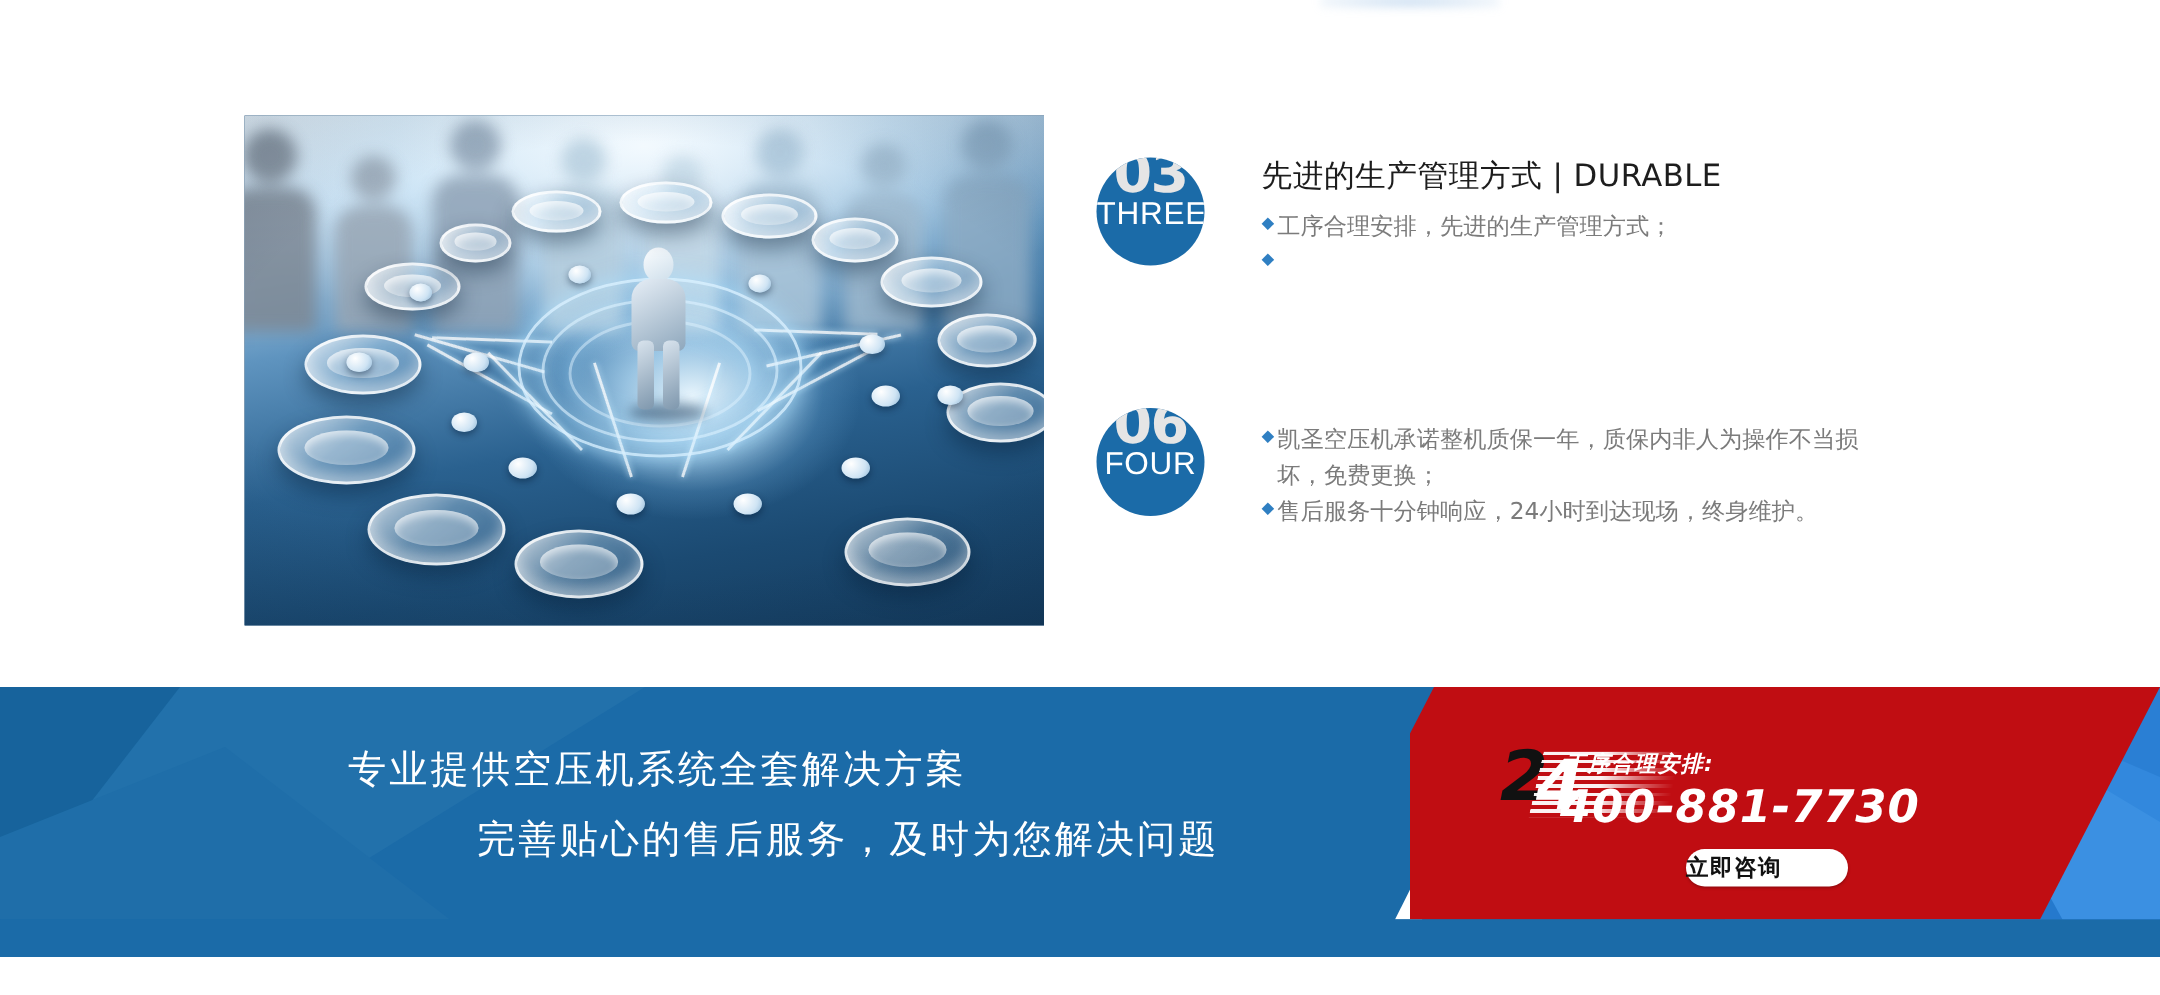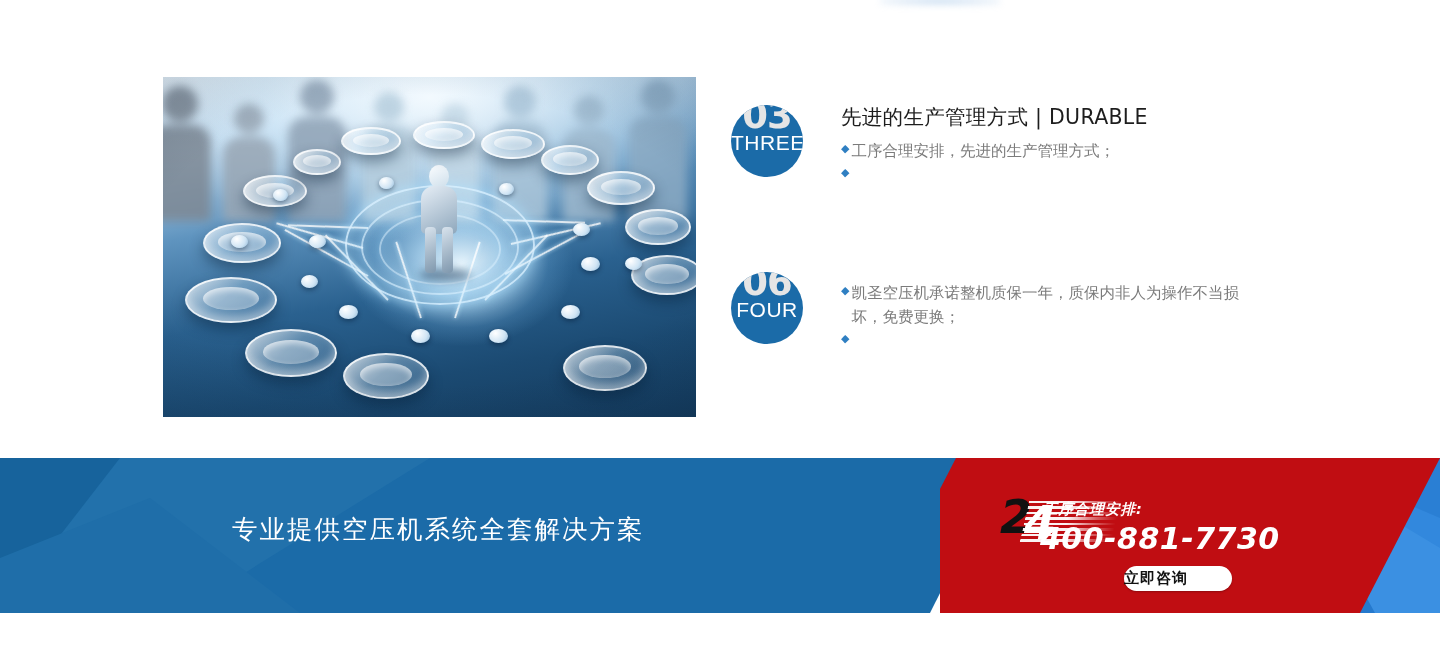--- a/index.html
+++ b/index.html
@@ -66,21 +66,21 @@
   .ftext { margin-left:38px; }
   .ftitle { font-size:20.5px; color:#1d1d1d; font-weight:400; letter-spacing:.3px;
             font-family:"DejaVu Sans",sans-serif; line-height:1.2; }
   .flist { margin-top:9px; }
   .fline { font-size:15.5px; color:#7b7b7b; line-height:1.55; display:flex;
            font-family:"DejaVu Sans",sans-serif; }
   .dia { color:#2f7fc2; font-size:11px; line-height:1.9; margin-right:2px; flex:0 0 auto; }
   .fline .txt { max-width:400px; }
 
   
-  .banner { position:absolute; left:0; top:458px; width:1440px; height:155px;
+  .banner { position:absolute; left:0; top:458px; width:1440px; height:180px;
             background:#1b6ba8; overflow:hidden; }
   .facet { position:absolute; }
   .bannertext { position:absolute; left:0; top:0; width:940px; height:155px;
                 display:flex; flex-direction:column; justify-content:center; }
   .bline { color:#fff; font-size:25.5px; letter-spacing:2px; font-family:"DejaVu Sans",sans-serif; }
   .bline1 { margin-left:232px; margin-bottom:12px; }
   .bline2 { margin-left:318px; }
 
   .redwedge { position:absolute; left:940px; top:0; width:500px; height:155px; }
   .num24 { position:absolute; left:1000px; top:496px; width:110px; height:54px; }
@@ -230,36 +230,38 @@
       <div class="word">FOUR</div>
     </div>
     <div class="ftext">
       <div class="flist">
         <div class="fline">
           <span class="dia">◆</span>
           <span class="txt">凯圣空压机承诺整机质保一年，质保内非人为操作不当损坏，免费更换；</span>
         </div>
         <div class="fline">
           <span class="dia">◆</span>
+          <span class="txt">售后服务十分钟响应，24小时到达现场，终身维护。</span>
         </div>
       </div>
     </div>
   </div>
 
   <div class="banner">
 
     <div class="facet" style="left:0;top:0;width:400px;height:155px;background:#17639c;
                 clip-path:polygon(0 0, 230px 0, 0 155px);"></div>
     <div class="facet" style="left:0;top:0;width:430px;height:155px;background:#2271ab;
                 clip-path:polygon(120px 0, 430px 0, 180px 155px, 0 155px);"></div>
     <div class="facet" style="left:0;top:40px;width:300px;height:115px;background:#1f6ea9;
                 clip-path:polygon(0 60px, 150px 0, 300px 115px, 0 115px);"></div>
 
     <div class="bannertext">
       <div class="bline bline1">专业提供空压机系统全套解决方案</div>
+      <div class="bline bline2">完善贴心的售后服务，及时为您解决问题</div>
     </div>
 
     <div class="facet" style="left:1150px;top:0;width:290px;height:155px;background:#2a7fd4;
                 clip-path:polygon(110px 0, 290px 0, 290px 155px, 0 155px);"></div>
     <div class="facet" style="left:1150px;top:0;width:290px;height:155px;background:#3288dd;
                 clip-path:polygon(150px 0, 290px 60px, 290px 155px, 60px 155px);"></div>
     <div class="facet" style="left:1150px;top:50px;width:290px;height:105px;background:#2579cd;
                 clip-path:polygon(0 55px, 120px 0, 290px 105px, 0 105px);"></div>
     <div class="facet" style="left:1290px;top:0;width:150px;height:155px;background:#3b90e2;
                 clip-path:polygon(0 0, 150px 90px, 150px 155px, 85px 155px);"></div>

